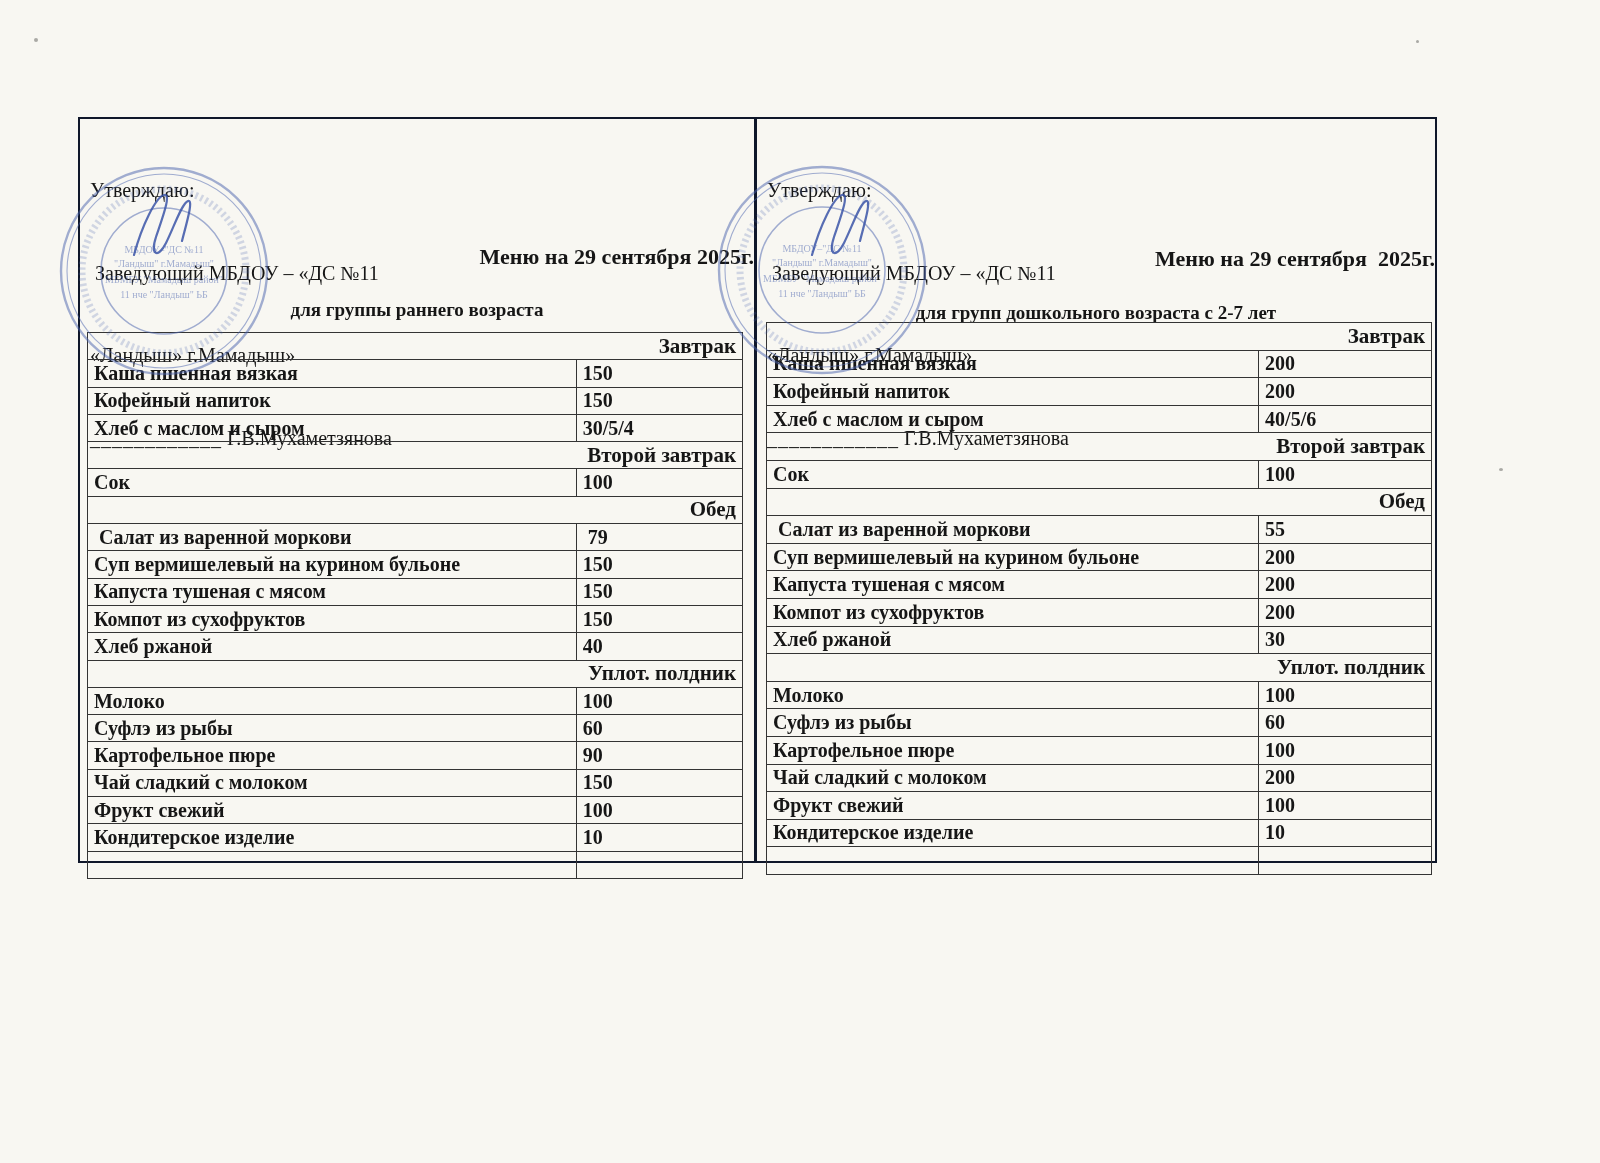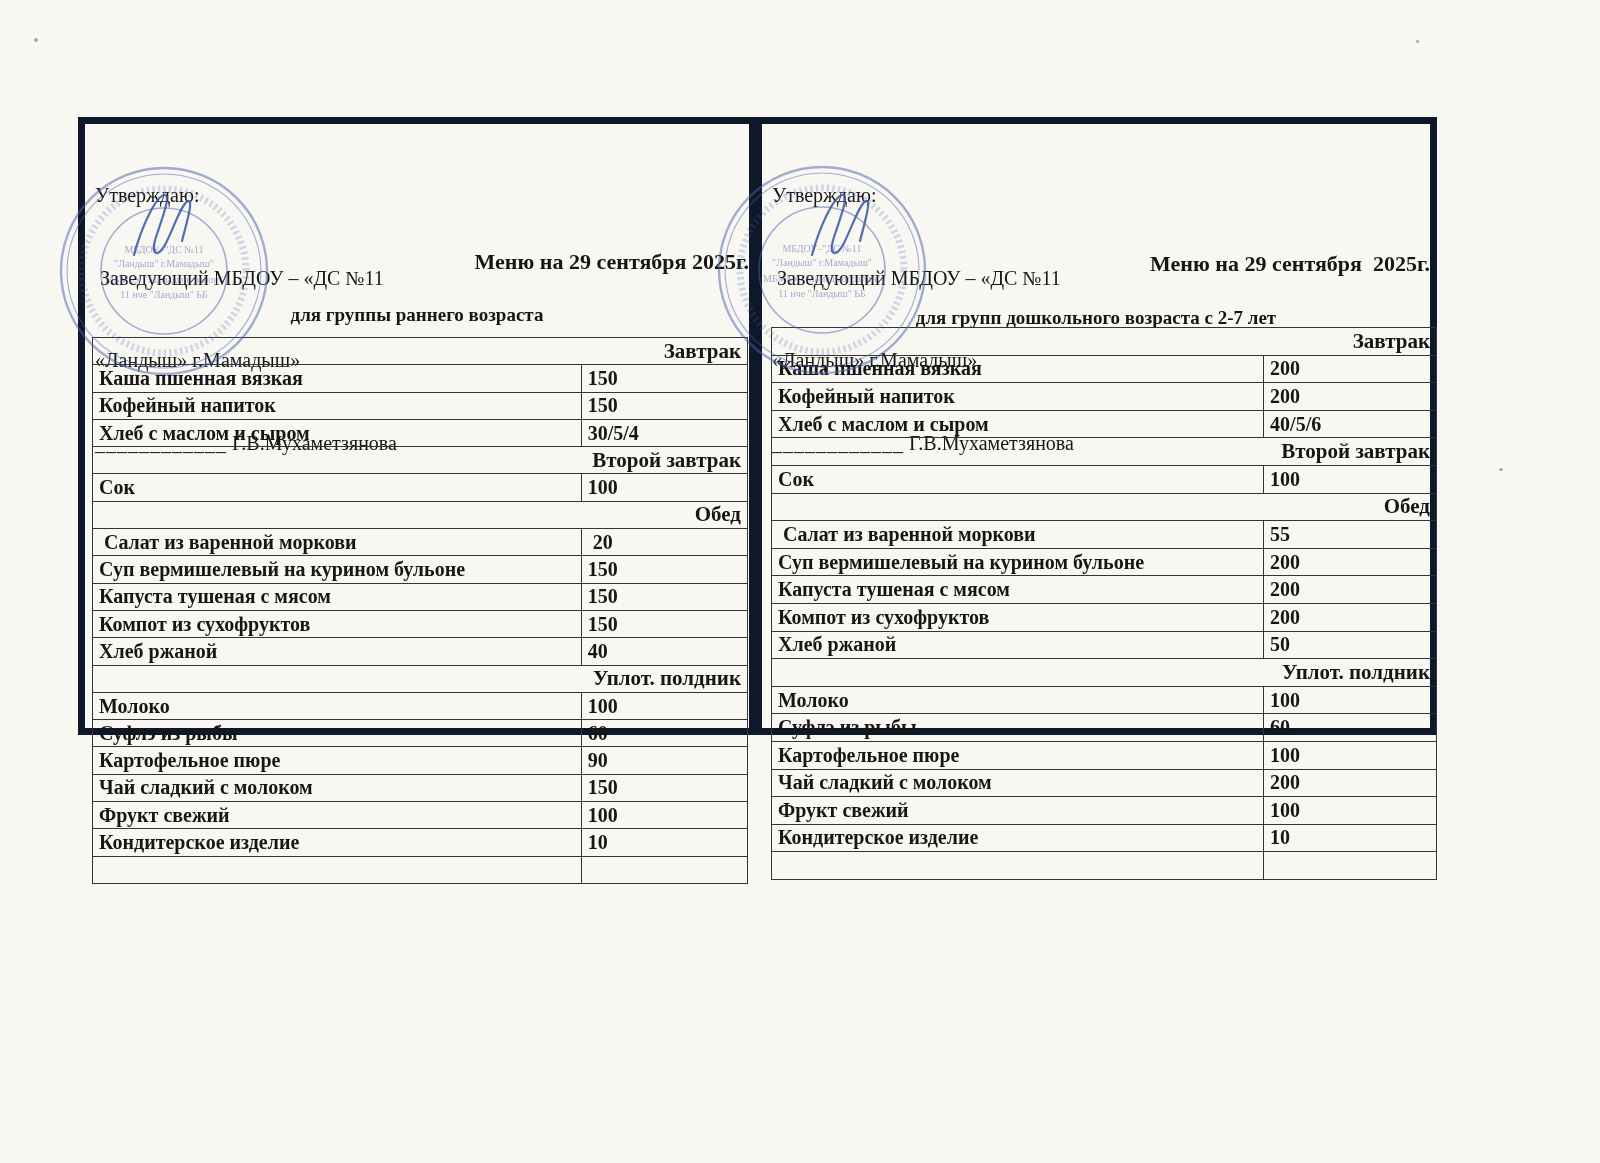--- a/index.html
+++ b/index.html
@@ -5,22 +5,22 @@
   html,body{margin:0;padding:0}
   body{
     width:1600px;height:1163px;position:relative;overflow:hidden;
     background:#f8f7f2;
     font-family:"Liberation Serif", serif;
     color:#161616;
   }
   .speck{position:absolute;background:#6a6a66;border-radius:50%;opacity:.55}
 
   .panel{
-    position:absolute;top:117px;height:618px;
-    border:7px solid #0f172a;
+    position:absolute;top:117px;height:746px;
+    border:2px solid #0f172a;
     box-sizing:border-box;
     background:transparent;
   }
   #panel-0{left:78px;width:678px}
   #panel-1{left:755px;width:682px}
 
   .approval{
     position:absolute;top:3px;left:10px;right:10px;
     font-size:20px;line-height:27.5px;white-space:pre;
   }
@@ -102,21 +102,21 @@
         </tr>
         <tr>
           <td class="name menu-td">Сок</td>
           <td class="amt menu-td">100</td>
         </tr>
         <tr>
           <td class="sec menu-td" colspan="2">Обед</td>
         </tr>
         <tr>
           <td class="name menu-td"> Салат из варенной моркови</td>
-          <td class="amt menu-td"> 20</td>
+          <td class="amt menu-td"> 79</td>
         </tr>
         <tr>
           <td class="name menu-td">Суп вермишелевый на курином бульоне</td>
           <td class="amt menu-td">150</td>
         </tr>
         <tr>
           <td class="name menu-td">Капуста тушеная с мясом</td>
           <td class="amt menu-td">150</td>
         </tr>
         <tr>
@@ -215,21 +215,21 @@
         <tr>
           <td class="name menu-td">Капуста тушеная с мясом</td>
           <td class="amt menu-td">200</td>
         </tr>
         <tr>
           <td class="name menu-td">Компот из сухофруктов</td>
           <td class="amt menu-td">200</td>
         </tr>
         <tr>
           <td class="name menu-td">Хлеб ржаной</td>
-          <td class="amt menu-td">50</td>
+          <td class="amt menu-td">30</td>
         </tr>
         <tr>
           <td class="sec menu-td" colspan="2">Уплот. полдник</td>
         </tr>
         <tr>
           <td class="name menu-td">Молоко</td>
           <td class="amt menu-td">100</td>
         </tr>
         <tr>
           <td class="name menu-td">Суфлэ из рыбы</td>

